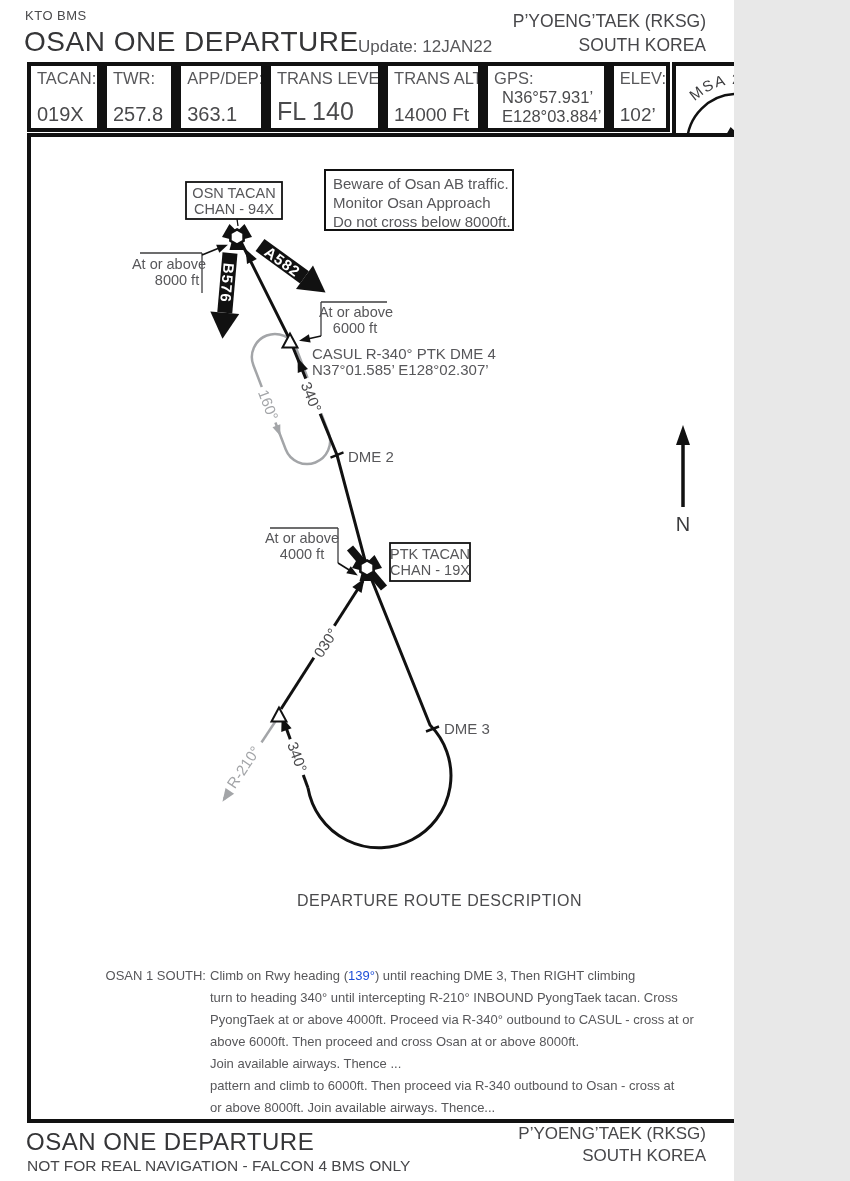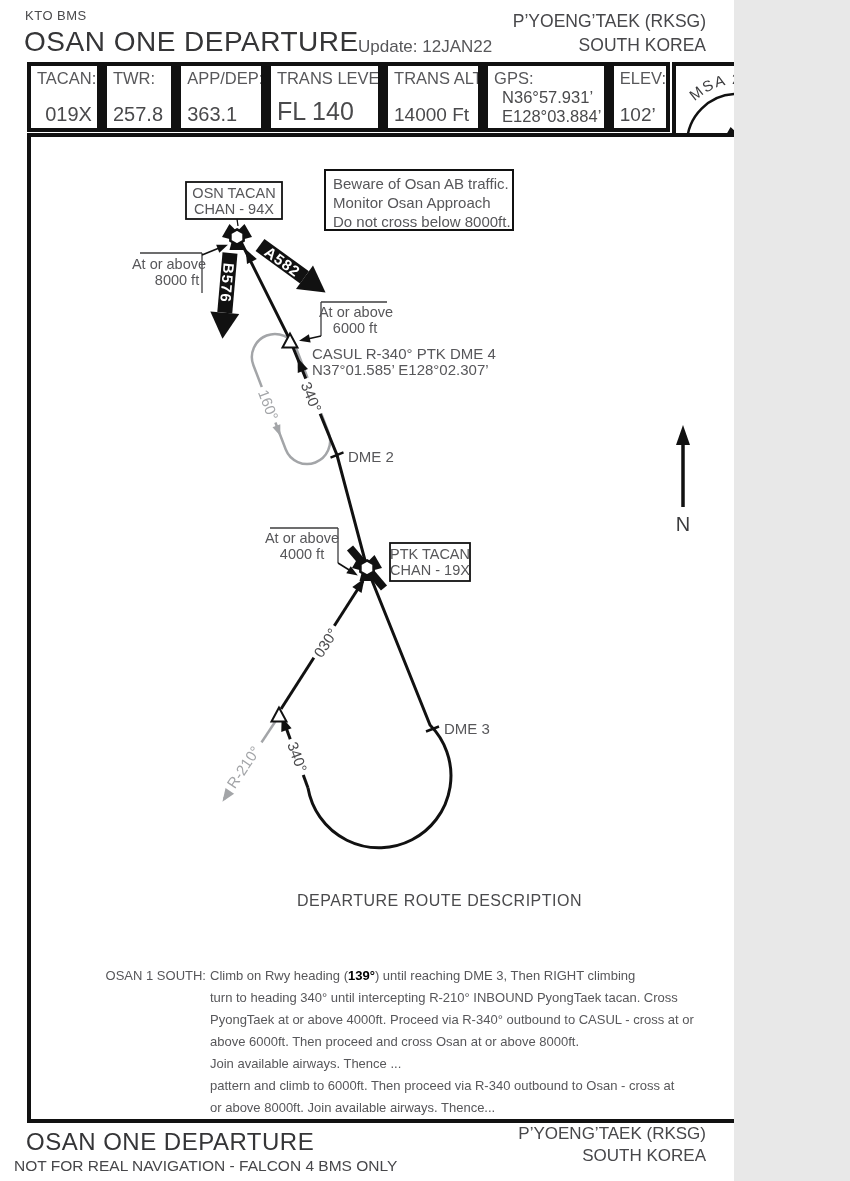--- a/index.html
+++ b/index.html
@@ -36,45 +36,45 @@
   .t-dark  { fill:#3c3c3e; }
 
   
   .rd-title { position:absolute; left:0; top:755px; width:787px; text-align:center; text-indent:30px;
               font-size:16px; letter-spacing:.5px; color:#4a4a4c; }
   .rd { position:absolute; left:0; top:828px; width:787px; font-size:13px; line-height:22px;
         color:#57575a; white-space:nowrap; }
   .rd-row { display:flex; }
   .rd-label { width:175px; min-width:175px; text-align:right; }
   .rd-body  { margin-left:4px; }
-  .rd b { font-weight:700; color:#000000; }
+  .rd b { font-weight:400; color:#1d4ed8; }
 
   
   .f-title { left:26px;  top:1128px; font-size:24px; letter-spacing:.5px; color:#353537; }
-  .f-disc  { left:14px;  top:1157px; font-size:15.5px; color:#47474a; }
+  .f-disc  { left:27px;  top:1157px; font-size:15.5px; color:#47474a; }
   .f-apt   { right:28px; top:1124px; font-size:17px; color:#47474a; text-align:right; }
   .f-cty   { right:28px; top:1146px; font-size:17px; color:#47474a; text-align:right; }
   .copyright { left:827px; top:1005px; writing-mode:vertical-rl; font-size:9.5px;
                letter-spacing:.5px; color:#6e6e70; }
 </style>
 </head>
 <body>
 
 <div class="page">
 
   <div class="abs kto">KTO BMS</div>
   <div class="abs title">OSAN ONE DEPARTURE</div>
   <div class="abs update">Update: 12JAN22</div>
   <div class="abs apt-top">P’YOENG’TAEK (RKSG)</div>
   <div class="abs cty-top">SOUTH KOREA</div>
 
   <div class="abs databoxes">
     <div class="dcell" style="flex:64">
       <div class="dlabel">TACAN:</div>
-      <div class="dvalue" style="text-align:right">019X</div>
+      <div class="dvalue" style="text-align:left">019X</div>
     </div>
     <div class="dcell" style="flex:62">
       <div class="dlabel">TWR:</div>
       <div class="dvalue">257.8</div>
     </div>
     <div class="dcell" style="flex:80">
       <div class="dlabel">APP/DEP:</div>
       <div class="dvalue">363.1</div>
     </div>
     <div class="dcell" style="flex:112">

